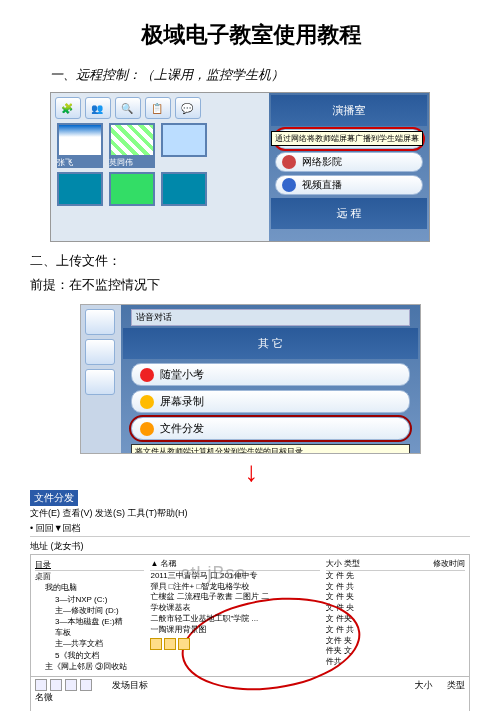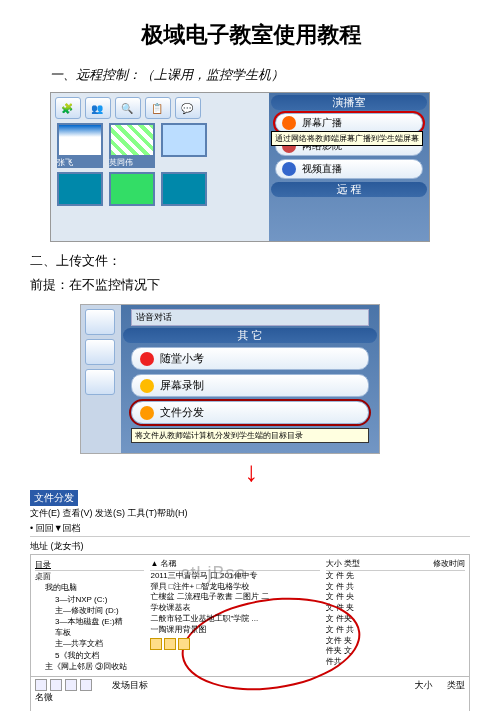--- a/index.html
+++ b/index.html
@@ -19,28 +19,28 @@
   .thumb { width: 46px; }
   .thumb-img { width: 46px; height: 34px; border: 2px solid #5a7fb0; background: #9cc; }
   .thumb-img.b1 { background: linear-gradient(#06c,#fff 40%); }
   .thumb-img.b2 { background: repeating-linear-gradient(45deg,#8f8,#8f8 4px,#fff 4px,#fff 8px); }
   .thumb-img.b3 { background: #bdf; }
   .thumb-lbl { font-size: 8px; text-align: left; color: #fff; background: #5a7fb0; }
   .thumb-row2 .thumb-img { background: #08a; }
   .thumb-row2 .thumb-img.g { background: #3d6; }
 
   .s1-right { width: 160px; background: linear-gradient(#4a74a8,#7296c4); padding: 2px; }
-  .panel-h { background: linear-gradient(#2a5a9a,#3a6aa8); color:#fff; font-size:11px; text-align:center; padding:0 0; border-radius:9px; margin-bottom:2px; }
+  .panel-h { background: linear-gradient(#2a5a9a,#3a6aa8); color:#fff; font-size:11px; text-align:center; padding:8px 0; border-radius:0; margin-bottom:2px; }
   .panel-item { display:flex; align-items:center; gap:6px; background: linear-gradient(#fff,#e4eef8); border:1px solid #9fb8d8; border-radius:10px; margin:3px 4px; padding:2px 6px; font-size:10px; position:relative; }
   .panel-item .ico { width:14px; height:14px; border-radius:50%; background:#f80; }
   .panel-item.hl { outline: 2px solid #c00; border-radius: 14px; }
   .tooltip { position:absolute; top:38px; right:6px; background:#ffffe0; border:1px solid #000; font-size:8px; padding:1px 3px; color:#000; z-index:2; white-space:nowrap; }
 
   
-  .shot2 { width: 300px; height: 150px; margin-left: 50px; border: 1px solid #aaa; background: linear-gradient(#e8eef6,#d8e2ee); display:flex; overflow:hidden; }
+  .shot2 { width: 341px; height: 150px; margin-left: 50px; border: 1px solid #aaa; background: linear-gradient(#e8eef6,#d8e2ee); display:flex; overflow:hidden; }
   .s2-left { width: 40px; background: #c8d6e8; padding:4px; display:flex; flex-direction:column; gap:4px; }
   .s2-btn { width:30px; height:26px; background: linear-gradient(#fff,#cfe0f5); border:1px solid #8fb0d8; border-radius:3px; }
   .s2-right { flex:1; background: linear-gradient(#4a74a8,#7296c4); padding:2px; }
   .s2-right .panel-item { margin:4px 8px; padding:3px 8px; font-size:11px; }
   .s2-right .hl { outline:2px solid #900; }
   .tooltip2 { background:#ffffe0; border:1px solid #333; font-size:8px; padding:1px 3px; margin:0 8px; }
 
   .arrow-down { text-align:center; font-size:28px; color:#e00; margin:2px 0; font-weight:bold; }
 
   
@@ -202,22 +202,22 @@
         </div>
       </div>
       <div class="s3-meta">
         <div class="s3-meta-h">
           <span>大小 类型</span>
           <span>修改时间</span>
         </div>
         <div id="meta-rows">
             <div>文 件 先</div>
             <div>文 件 共</div>
+            <div>文 件 夹</div>
             <div>文 件 央</div>
-            <div>文 件 夹</div>
             <div>文 件夹</div>
             <div>文 件 共</div>
             <div>文件 夹</div>
             <div>件夹 文</div>
             <div>件共</div>
           </div>
       </div>
     </div>
     <div class="s3-bottom">
       <div>

